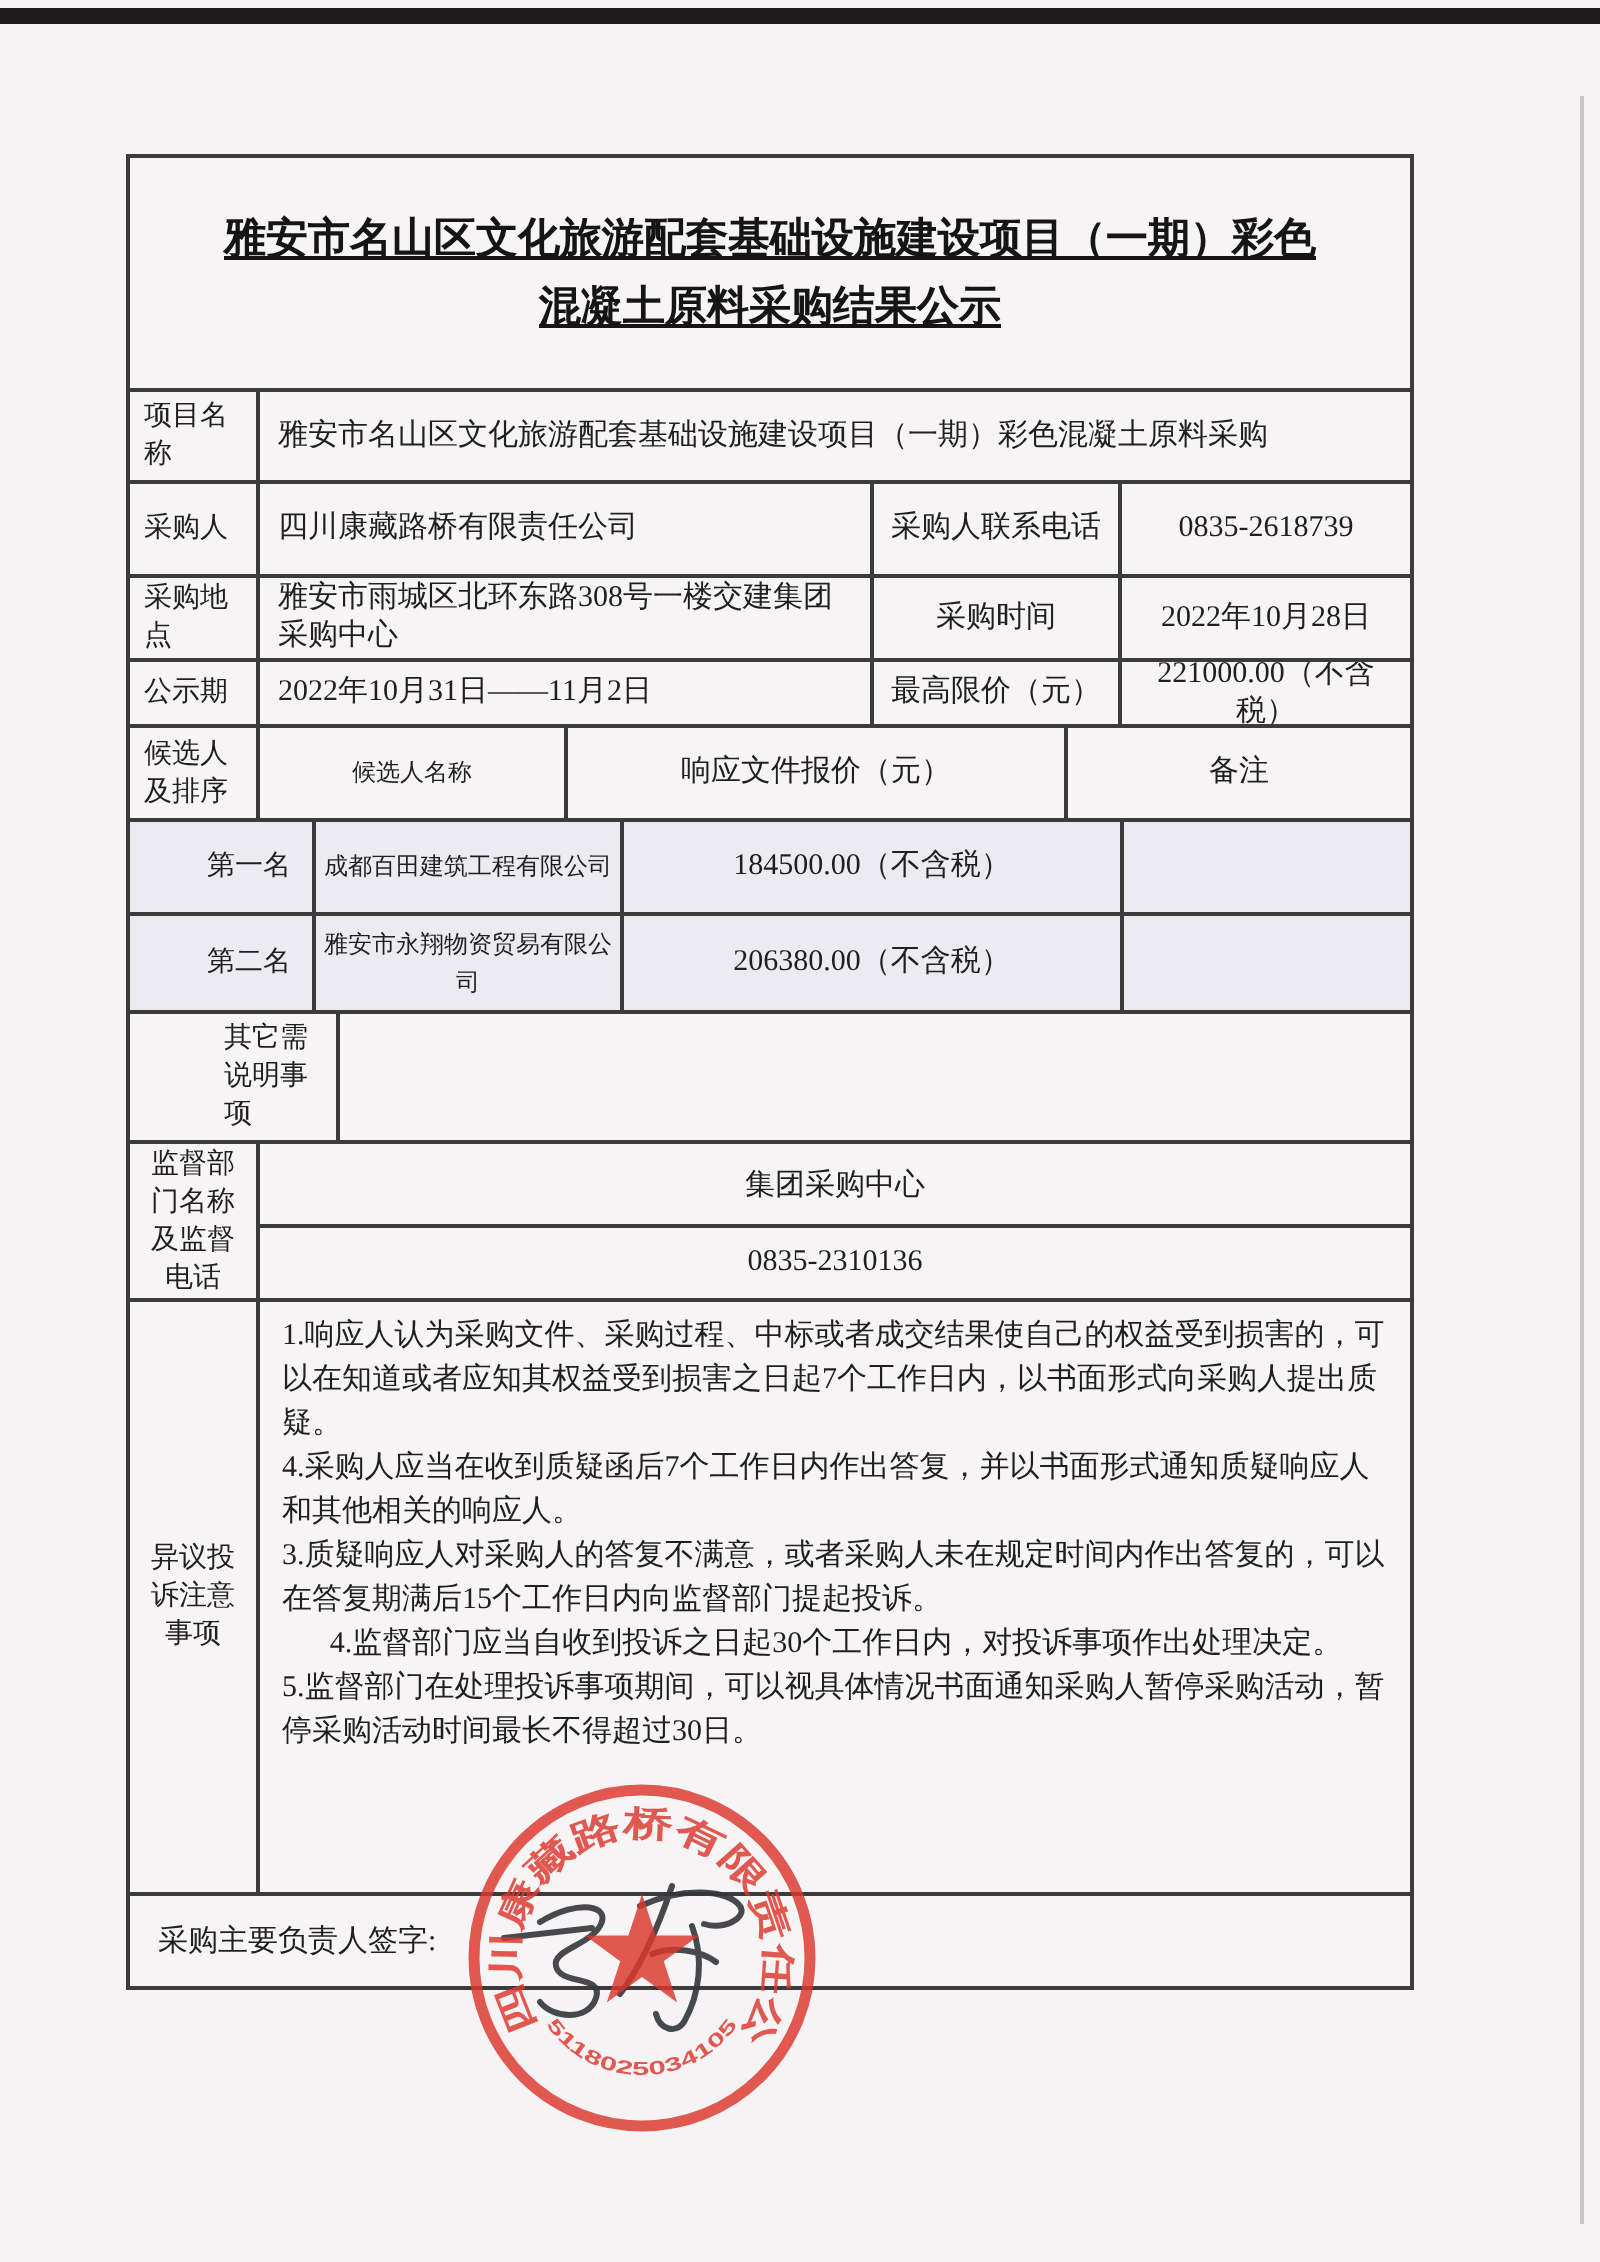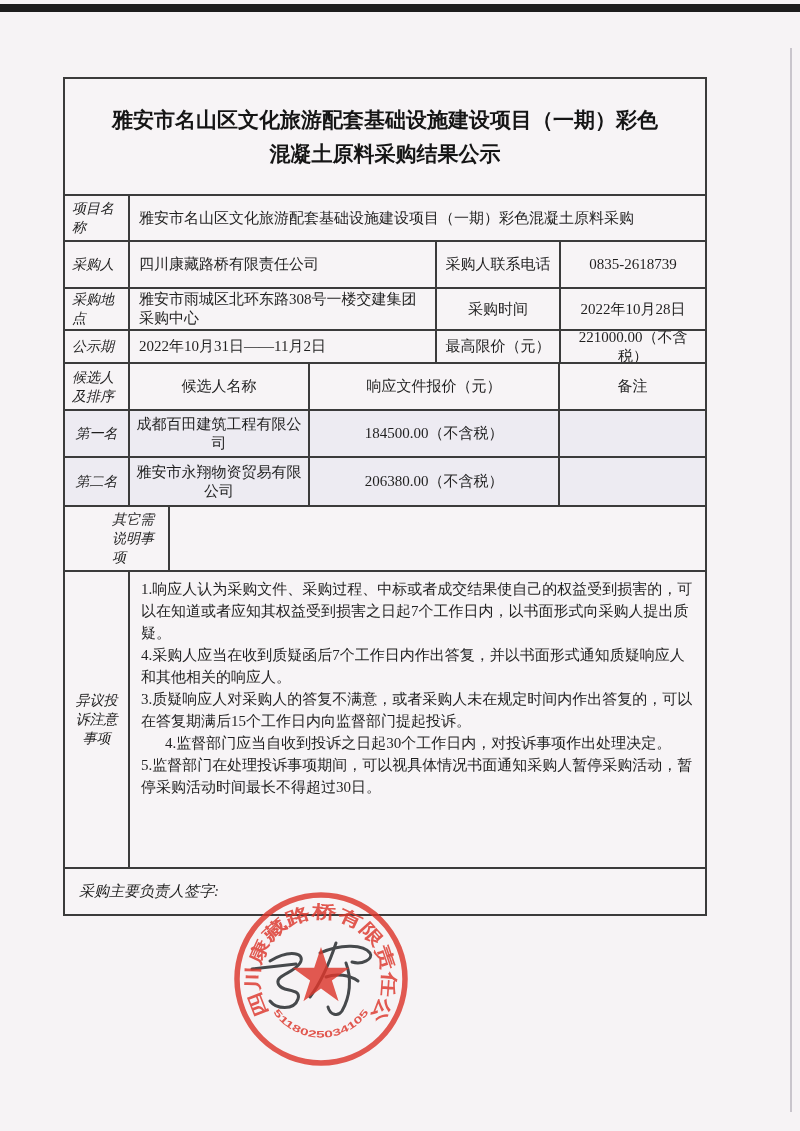--- a/index.html
+++ b/index.html
@@ -17,23 +17,23 @@
 
   .scan-band-top { position:absolute; left:0; top:4px; width:800px; height:8px; background:#1d1d1d; }
   .scan-edge-right { position:absolute; left:790px; top:48px; width:2px; height:1064px; background:#c9c5cc; }
 
   .doc-table {
     position:absolute; left:63px; top:77px; width:644px;
     border:2px solid #3b3b3b;
     background:#f7f4f6;
   }
   .row { display:flex; border-top:2px solid #3b3b3b; }
-  .row.first { border-top:none; }
+  .row.first { border-top:none;text-decoration:underline; }
   .cell { border-left:2px solid #3b3b3b; display:flex; align-items:center; overflow:hidden; }
-  .cell.firstcol { border-left:none;font-style:italic; }
+  .cell.firstcol { border-left:none; }
 
   .title-row {
     height:115px; flex-direction:column; justify-content:center; align-items:center;
     text-align:center;
     font-family:"Liberation Sans","DejaVu Sans",sans-serif;
     font-weight:bold; font-size:21px; line-height:34px; color:#151515;
   }
 
   .label-cell {
     width:63px; flex:none;
@@ -46,24 +46,24 @@
   .center { justify-content:center; text-align:center; padding-left:4px; padding-right:4px; }
 
   .w-value { width:307px; flex:none; }
   .w-sublabel { width:124px; flex:none; }
   .w-subvalue { flex:1; }
 
   .h46 { height:46px; } .h47 { height:47px; } .h42 { height:42px; }
   .h33 { height:33px; } .h49 { height:49px; } .h65 { height:65px;padding-left:40px; }
 
   .cand-rank { width:63px; flex:none; font-size:14px; }
-  .cand-name { width:180px; flex:none; font-size:15px; }
+  .cand-name { width:154px; flex:none; font-size:12px; }
   .cand-price { width:250px; flex:none; font-size:15px; }
   .cand-remark { flex:1; font-size:15px; }
-  .cand-data { background:#edebf2; }
+  .cand-data { background:#edebf2;padding-left:28px; }
 
   .sup-row { height:79px; }
   .sup-stack { flex:1; display:flex; flex-direction:column; border-left:2px solid #3b3b3b; }
   .sup-sub { display:flex; align-items:center; justify-content:center; font-size:15px; }
   .sup-sub1 { height:40px; }
   .sup-sub2 { height:37px; border-top:2px solid #3b3b3b; }
 
   .obj-row { height:297px; }
   .obj-content {
     flex:1; padding:6px 10px 6px 11px; font-size:15px; line-height:22px;
@@ -137,20 +137,27 @@
       <div class="cell value-cell center cand-name">雅安市永翔物资贸易有限公司</div>
       <div class="cell value-cell center cand-price">206380.00（不含税）</div>
       <div class="cell value-cell cand-remark"></div>
     </div>
 
     <div class="row h65">
       <div class="cell firstcol label-cell">其它需说明事项</div>
       <div class="cell value-cell w-subvalue"></div>
     </div>
 
+    <div class="row sup-row">
+      <div class="cell firstcol label-cell label-center">监督部门名称及监督电话</div>
+      <div class="sup-stack">
+        <div class="sup-sub sup-sub1">集团采购中心</div>
+        <div class="sup-sub sup-sub2">0835-2310136</div>
+      </div>
+    </div>
 
     <div class="row obj-row">
       <div class="cell firstcol label-cell label-center">异议投诉注意事项</div>
       <div class="cell obj-content">
         <p>1.响应人认为采购文件、采购过程、中标或者成交结果使自己的权益受到损害的，可以在知道或者应知其权益受到损害之日起7个工作日内，以书面形式向采购人提出质疑。</p>
         <p>4.采购人应当在收到质疑函后7个工作日内作出答复，并以书面形式通知质疑响应人和其他相关的响应人。</p>
         <p>3.质疑响应人对采购人的答复不满意，或者采购人未在规定时间内作出答复的，可以在答复期满后15个工作日内向监督部门提起投诉。</p>
         <p>4.监督部门应当自收到投诉之日起30个工作日内，对投诉事项作出处理决定。</p>
         <p>5.监督部门在处理投诉事项期间，可以视具体情况书面通知采购人暂停采购活动，暂停采购活动时间最长不得超过30日。</p>
       </div>

